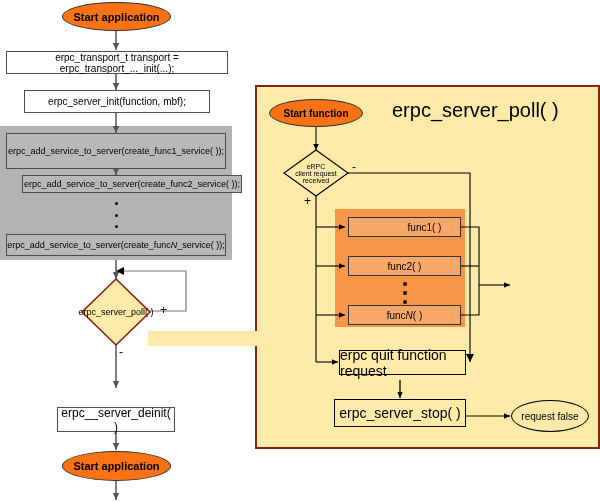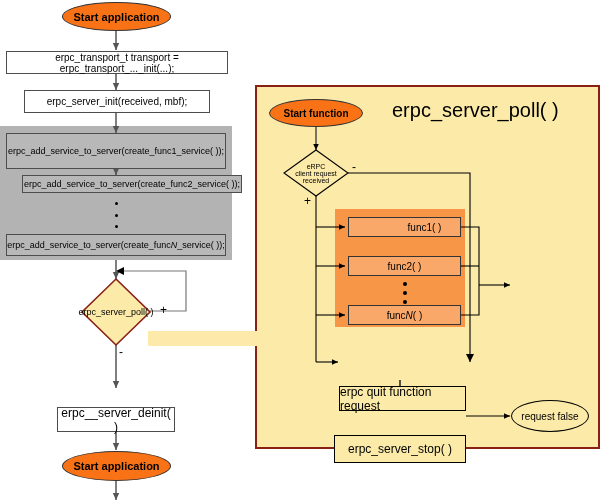--- a/index.html
+++ b/index.html
@@ -81,23 +81,22 @@
     color: #000000;
   }
   .panel-box {
     position: absolute;
     box-sizing: border-box;
     background: #fbeaa8;
     border: 1px solid #000000;
     display: flex;
     align-items: center;
     justify-content: center;
-    font-size: 12px;
-    color: #000000;
-    margin-top: 36px;
+    font-size: 14px;
+    color: #000000;
   }
   .ellipse-green {
     position: absolute;
     box-sizing: border-box;
     background: #f97316;
     border: 1px solid #333333;
     border-radius: 50%;
     display: flex;
     align-items: center;
     justify-content: center;
@@ -217,21 +216,21 @@
 
   <div class="ellipse-green" style="left:62px; top:2px; width:109px; height:29px;">
     <span>Start application</span>
   </div>
 
   <div class="box" style="left:6px; top:51px; width:222px; height:23px; font-size:10px;">
     <span>erpc_transport_t transport = erpc_transport_..._init(...);</span>
   </div>
 
   <div class="box" style="left:24px; top:90px; width:186px; height:23px; font-size:10px;">
-    <span>erpc_server_init(received, mbf);</span>
+    <span>erpc_server_init(function, mbf);</span>
   </div>
 
   <div class="gray-box" style="left:6px; top:133px; width:220px; height:36px;">
     <span>erpc_add_service_to_server(create_func1_service( ));</span>
   </div>
 
   <div class="gray-box" style="left:22px; top:175px; width:220px; height:18px;">
     <span>erpc_add_service_to_server(create_func2_service( ));</span>
   </div>
 

